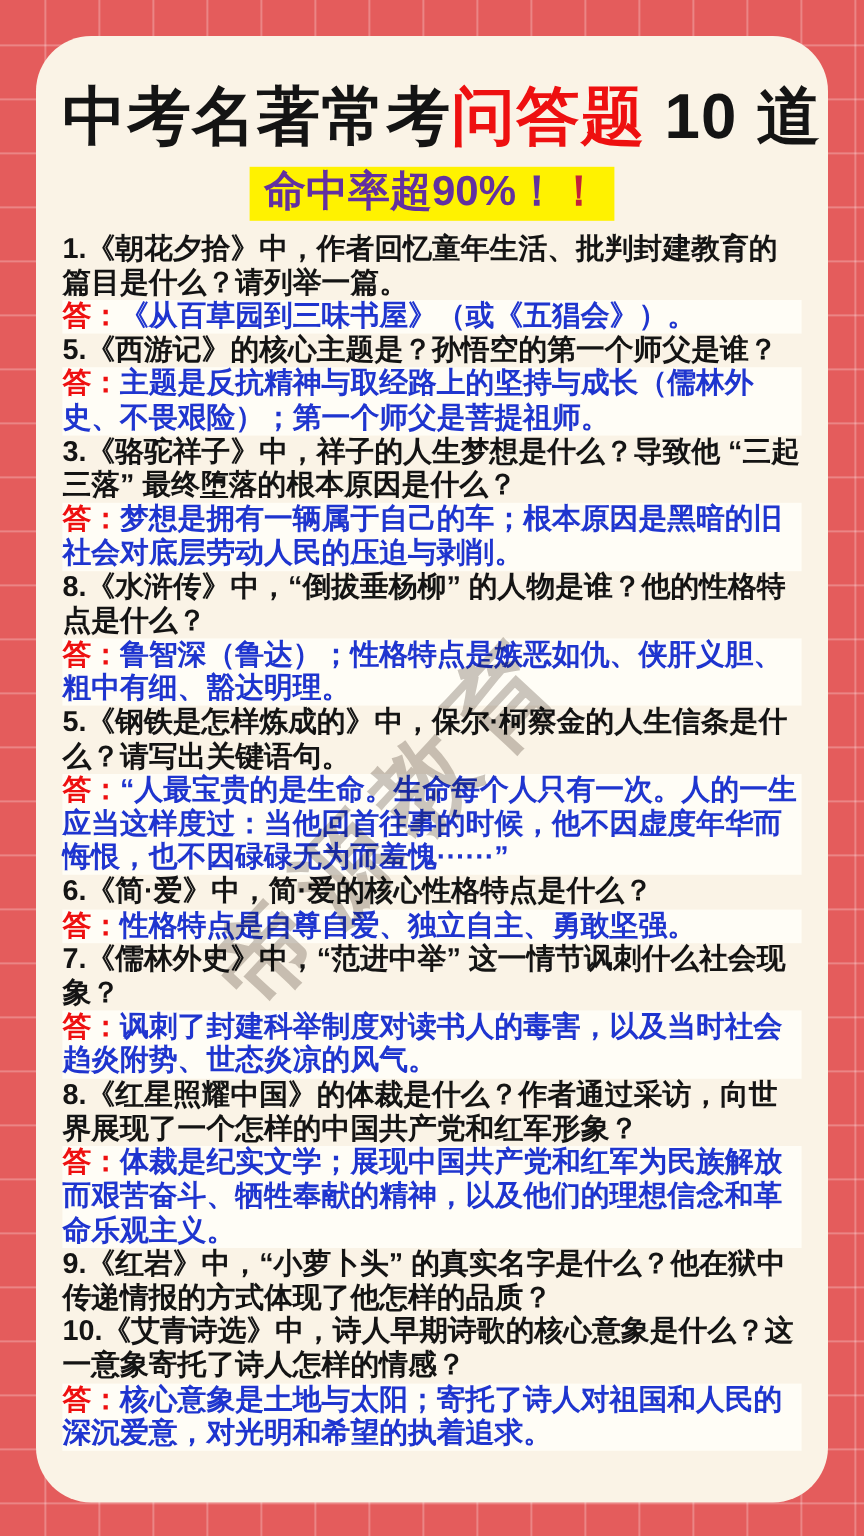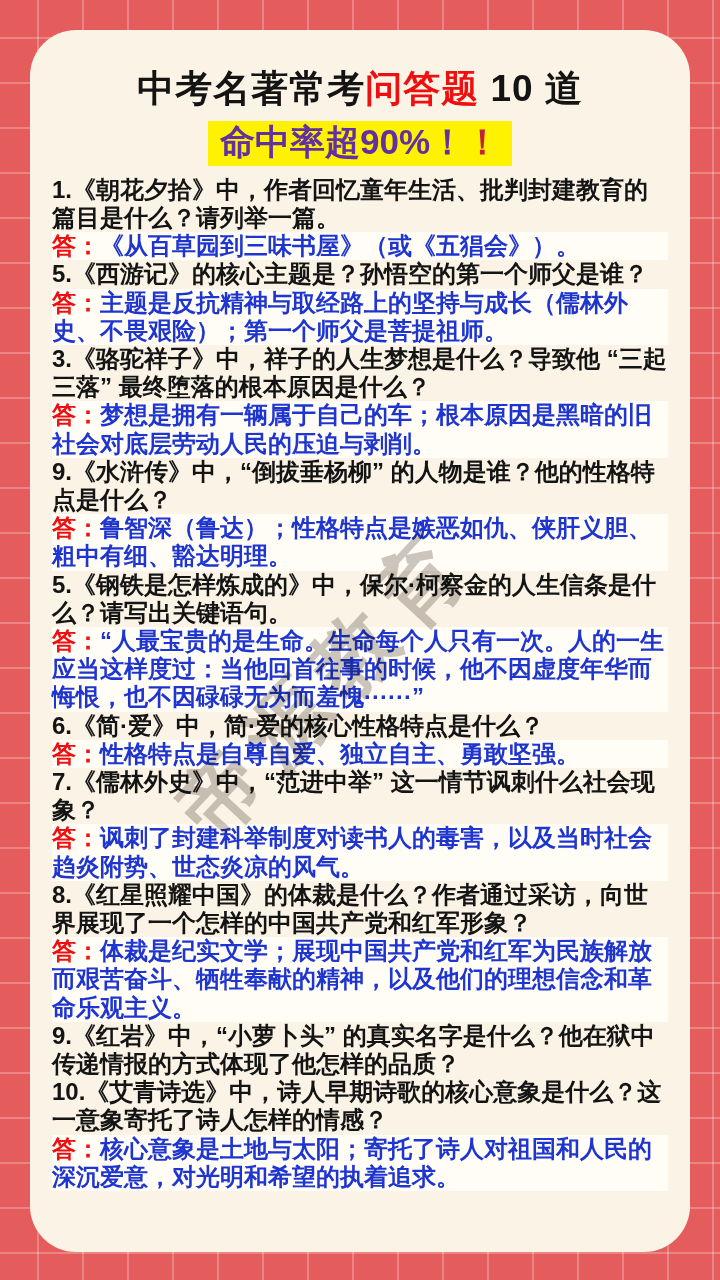--- a/index.html
+++ b/index.html
@@ -19,21 +19,21 @@
   .panel{
     position:absolute;left:30px;top:30px;right:30px;bottom:28px;
     background:var(--panel_cream,#faf3e6);
     border-radius:46px;
     padding:34px 22px 0 22px;
     box-sizing:border-box;
   }
   .title{
     margin:4px 0 12px 0;
     text-align:center;
-    font-size:37px;
+    font-size:53px;
     font-weight:900;
     color:var(--title_black,#111);
     letter-spacing:1px;
     line-height:1.12;
     white-space:nowrap;
   }
   .title .red{color:var(--accent_red,#ee1010);}
   .subtitle-row{text-align:center;margin:0 0 10px 0;}
   .subtitle{
     display:inline-block;
@@ -93,21 +93,21 @@
     <p class="q">5.《西游记》的核心主题是？孙悟空的第一个师父是谁？</p>
     <p class="a"><span class="a-label">答：</span><span class="a-text">主题是反抗精神与取经路上的坚持与成长（儒林外史、不畏艰险）；第一个师父是菩提祖师。</span></p>
   </div>
 
   <div class="qa-item">
     <p class="q">3.《骆驼祥子》中，祥子的人生梦想是什么？导致他 “三起三落” 最终堕落的根本原因是什么？</p>
     <p class="a"><span class="a-label">答：</span><span class="a-text">梦想是拥有一辆属于自己的车；根本原因是黑暗的旧社会对底层劳动人民的压迫与剥削。</span></p>
   </div>
 
   <div class="qa-item">
-    <p class="q">9.《水浒传》中，“倒拔垂杨柳” 的人物是谁？他的性格特点是什么？</p>
+    <p class="q">8.《水浒传》中，“倒拔垂杨柳” 的人物是谁？他的性格特点是什么？</p>
     <p class="a"><span class="a-label">答：</span><span class="a-text">鲁智深（鲁达）；性格特点是嫉恶如仇、侠肝义胆、粗中有细、豁达明理。</span></p>
   </div>
 
   <div class="qa-item">
     <p class="q">5.《钢铁是怎样炼成的》中，保尔·柯察金的人生信条是什么？请写出关键语句。</p>
     <p class="a"><span class="a-label">答：</span><span class="a-text">“人最宝贵的是生命。生命每个人只有一次。人的一生应当这样度过：当他回首往事的时候，他不因虚度年华而悔恨，也不因碌碌无为而羞愧······”</span></p>
   </div>
 
   <div class="qa-item">
     <p class="q">6.《简·爱》中，简·爱的核心性格特点是什么？</p>

